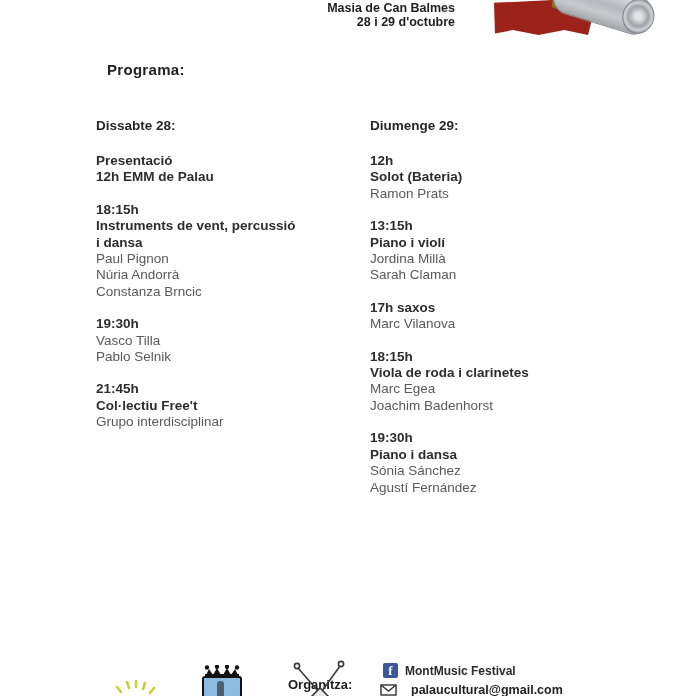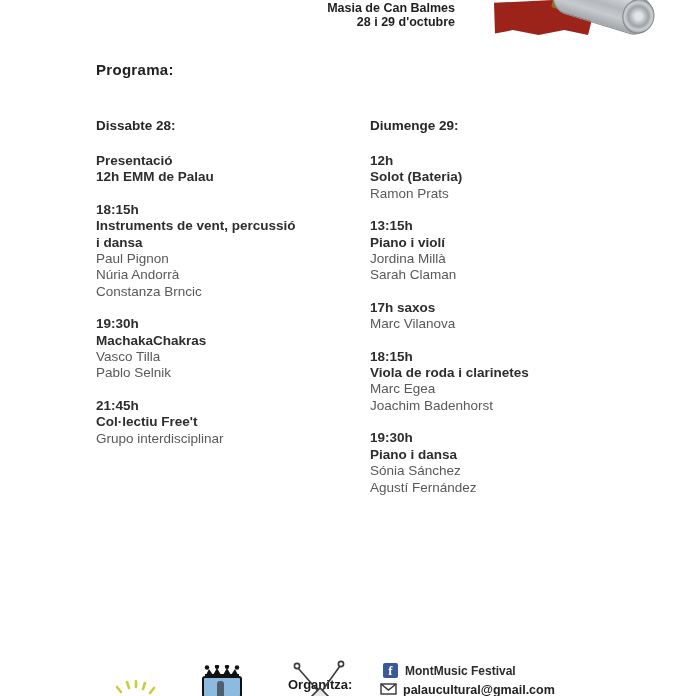--- a/index.html
+++ b/index.html
@@ -28,21 +28,21 @@
     transform:rotate(17deg);border-radius:18px;
     background:linear-gradient(#d9dbdd 10%, #b4b8bc 45%, #c8cbce 70%, #a2a6aa 100%);
     border:1px solid #8d9194;
   }
   .roll-end{
     position:absolute;right:-3px;top:1px;width:30px;height:33px;border-radius:50%;
     background:radial-gradient(circle at 50% 50%, #e2e4e6 15%, #9fa3a7 45%, #cdd0d3 62%, #8d9194 78%, #c2c6ca 85%);
     border:1px solid #84888c;
   }
   
-  .page-title{position:absolute;top:61px;left:96px;font-size:15px;font-weight:bold;color:#222;letter-spacing:.3px;}
+  .page-title{position:absolute;top:61px;left:107px;font-size:15px;font-weight:bold;color:#222;letter-spacing:.3px;}
   .program-columns{position:absolute;top:117px;left:96px;display:flex;}
   .col{box-sizing:border-box;}
   .col-sat{width:274px;}
   .col-sun{width:300px;}
   .day{font-weight:bold;font-size:13.5px;line-height:17px;margin-bottom:19px;color:#262626;}
   .event{margin-bottom:16px;}
   .bold-line{font-weight:bold;font-size:13.5px;line-height:16.4px;color:#2d2d2d;}
   .performer{font-size:13.5px;line-height:16.4px;color:#595959;}
   
   .organitza-label{position:absolute;left:288px;top:677px;font-weight:bold;font-size:13px;color:#1c1c1c;}
@@ -59,21 +59,21 @@
     position:absolute;left:13px;top:3px;width:7px;height:16px;
     background:#3f4a52;border-radius:3px 3px 1px 1px;opacity:.8;
   }
   .facebook-row{position:absolute;left:383px;top:663px;display:flex;align-items:center;gap:7px;}
   .fb-icon{
     width:15px;height:15px;background:#3b5998;border-radius:2px;
     color:#fff;font-weight:bold;font-size:13px;line-height:15px;
     text-align:center;overflow:hidden;font-family:"Liberation Serif", serif;
   }
   .fb-text{font-size:12px;font-weight:bold;color:#2b2b2b;}
-  .email-row{position:absolute;left:380px;top:683px;display:flex;align-items:flex-start;gap:6px;}
+  .email-row{position:absolute;left:380px;top:683px;display:flex;align-items:center;gap:14px;}
   .email-text{font-size:12.5px;font-weight:bold;color:#222;}
 </style>
 </head>
 <body>
 
 <div class="header-text">
   <div>Masia de Can Balmes</div>
   <div>28 i 29 d'octubre</div>
 </div>
 
@@ -97,21 +97,20 @@
       <div class="event">
         <div class="bold-line">18:15h</div>
         <div class="bold-line">Instruments de vent, percussió</div>
         <div class="bold-line">i dansa</div>
         <div class="performer">Paul Pignon</div>
         <div class="performer">Núria Andorrà</div>
         <div class="performer">Constanza Brncic</div>
       </div>
       <div class="event">
         <div class="bold-line">19:30h</div>
-        <div class="bold-line">MachakaChakras</div>
         <div class="performer">Vasco Tilla</div>
         <div class="performer">Pablo Selnik</div>
       </div>
       <div class="event">
         <div class="bold-line">21:45h</div>
         <div class="bold-line">Col·lectiu Free't</div>
         <div class="performer">Grupo interdisciplinar</div>
       </div>
     </div>
     <div class="col col-sun">

